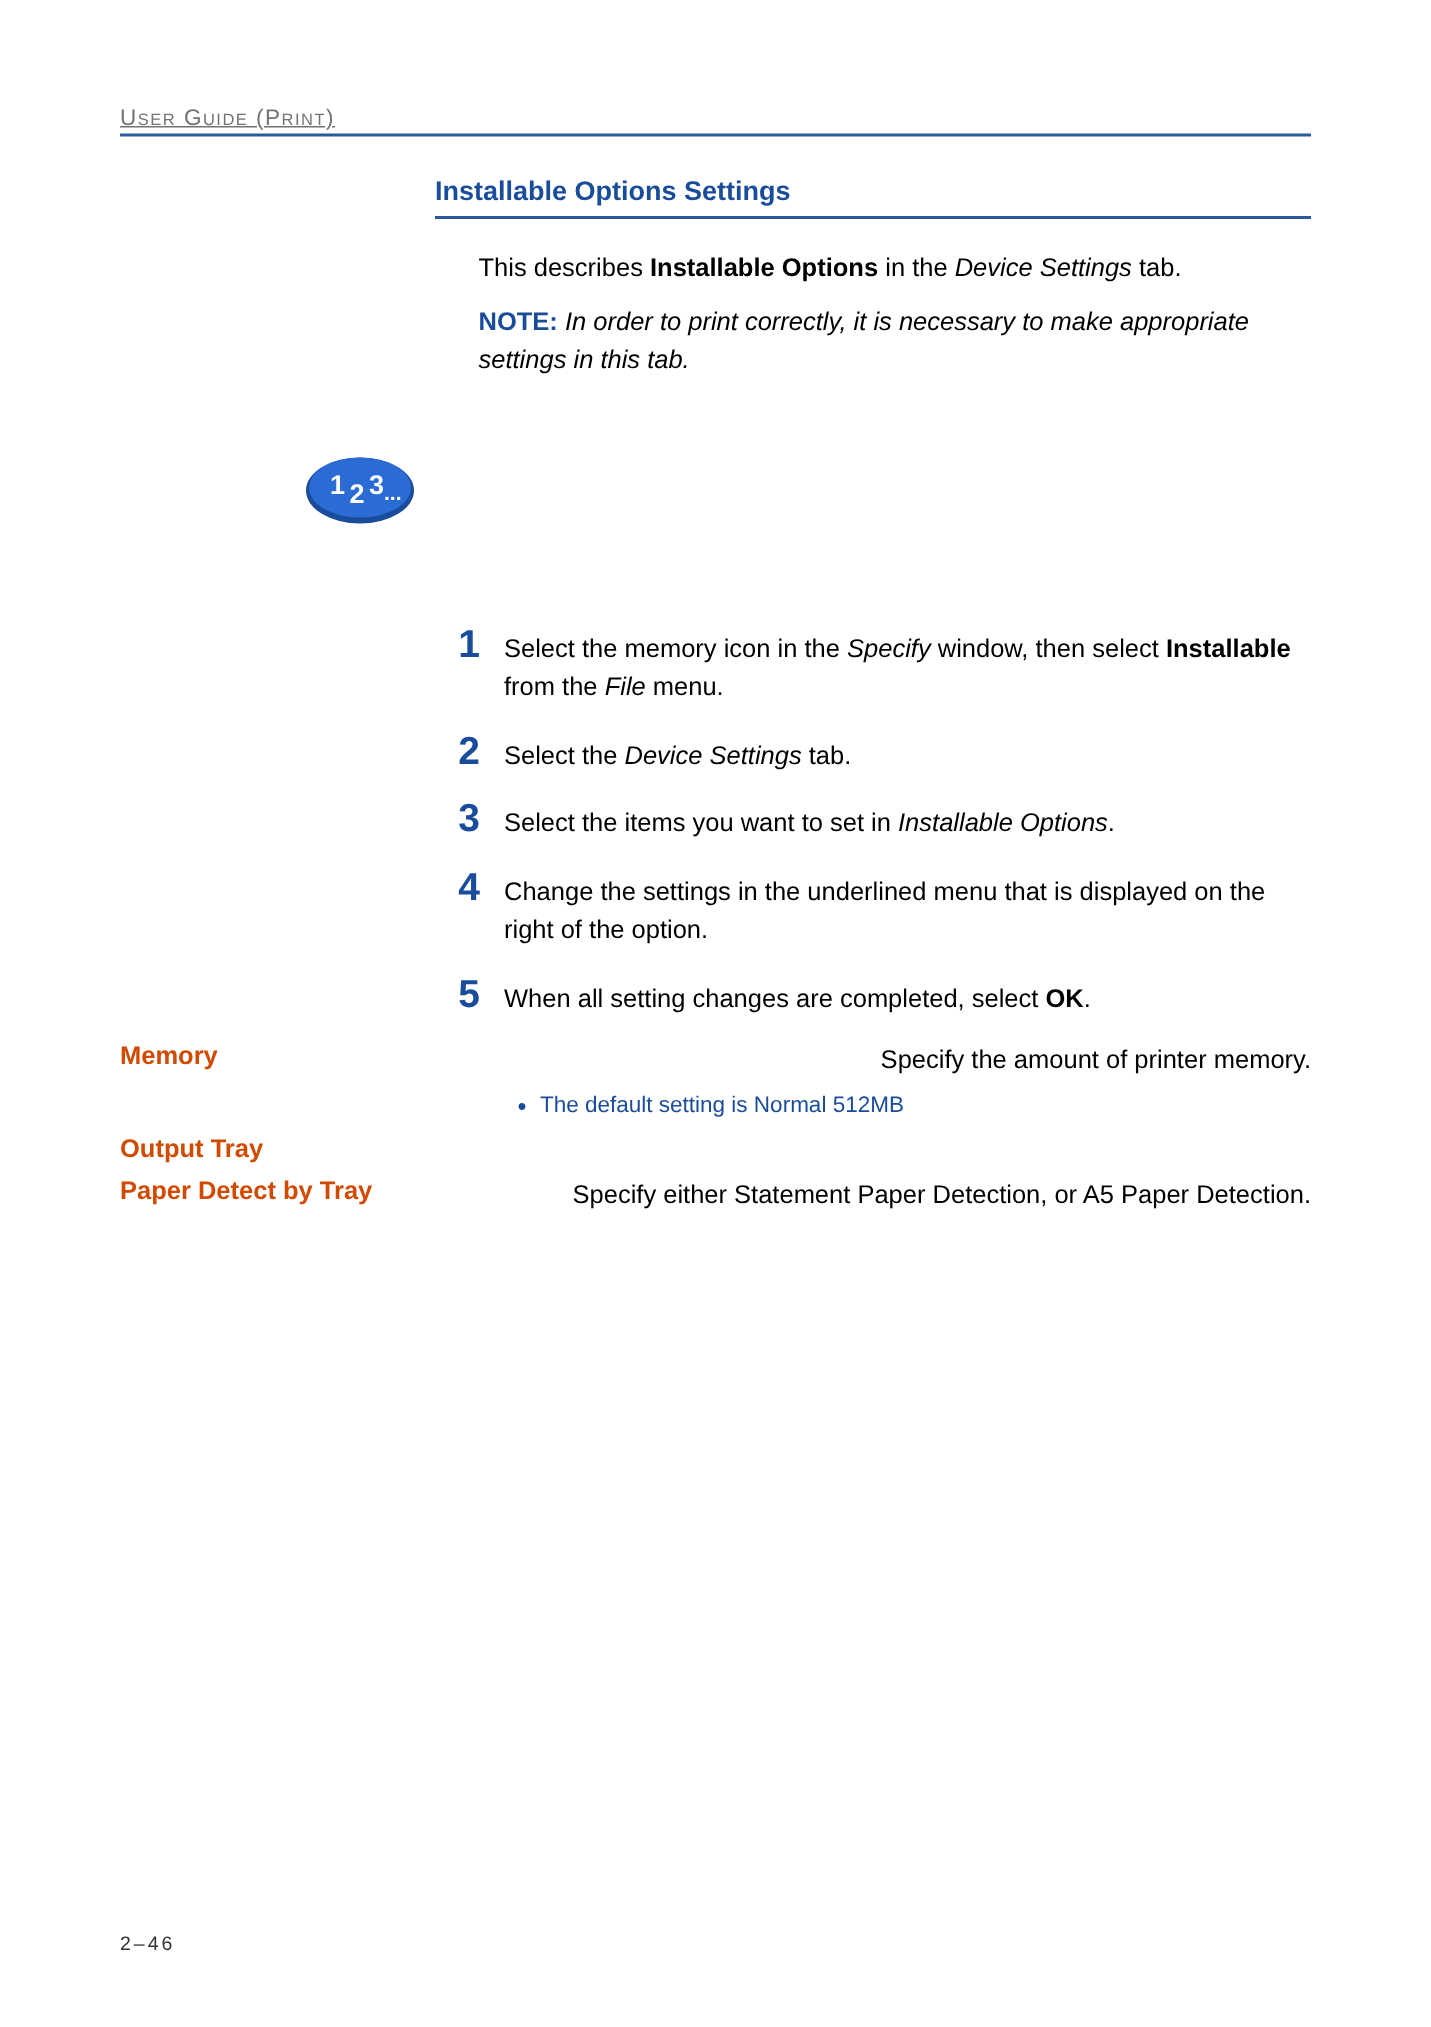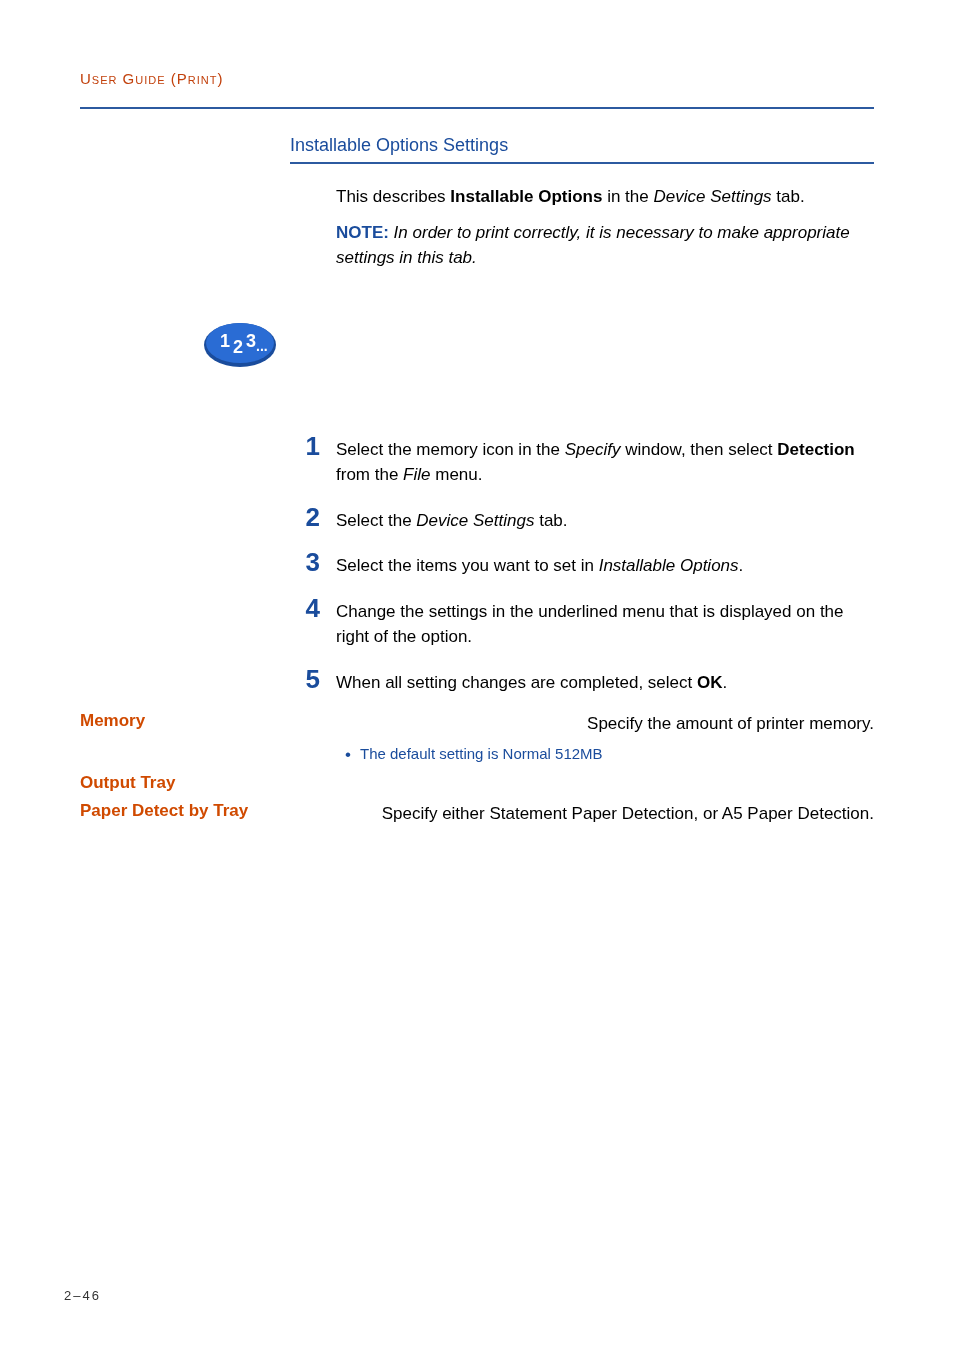--- a/index.html
+++ b/index.html
@@ -1,40 +1,40 @@
 <!DOCTYPE html>
 <html><head>
 <meta charset="utf-8">
 <style>
   * { box-sizing: border-box; margin: 0; padding: 0; }
   html, body { width: 954px; height: 1351px; background: #fff; font-family: Arial, Helvetica, sans-serif; color: #000; }
   .page { width: 954px; height: 1351px; position: relative; padding: 70px 80px 40px 80px; }
-  .running-head { font-variant: small-caps; letter-spacing: 1px; font-size: 15px; color: #c2410c; margin-bottom: 20px; }
+  .running-head { font-variant: small-caps; letter-spacing: 1px; font-size: 15px; color: #737373; margin-bottom: 2px; text-decoration: underline; }
   .top-rule { height: 2px; background: #2c5aa0; margin-bottom: 26px; }
   .section { margin-left: 210px; }
-  .h-blue { color: #1a4c9c; font-weight: normal; font-size: 18px; margin-bottom: 6px; }
+  .h-blue { color: #1a4c9c; font-weight: bold; font-size: 18px; margin-bottom: 6px; }
   .h-rule { height: 2px; background: #2c5aa0; margin-bottom: 20px; }
   .para { font-size: 17px; line-height: 1.5; color: #000; }
-  .indent { margin-left: 46px; margin-bottom: 10px; }
+  .indent { margin-left: 29px; margin-bottom: 10px; }
   .note-label { color: #1a4c9c; font-weight: bold; }
   .italic { font-style: italic; }
   .bold { font-weight: bold; }
   .icon-block { margin: 50px 0 60px 120px; }
   .numbered { display: flex; align-items: flex-start; margin-bottom: 16px; }
   .num { width: 46px; text-align: right; color: #1a4c9c; font-weight: bold; font-size: 26px; line-height: 1; padding-right: 16px; flex-shrink: 0; }
   .num-body { flex: 1; font-size: 17px; line-height: 1.5; padding-top: 4px; }
   .sub-h { margin-left: 46px; margin-top: 16px; }
   .sub-h .h-blue { font-size: 17px; }
   .kv-row { display: flex; align-items: flex-start; margin-bottom: 8px; }
   .kv-label { width: 256px; text-align: left; padding-right: 16px; color: #d04a00; font-weight: bold; font-size: 17px; flex-shrink: 0; }
   .kv-val { flex: 1; font-size: 17px; line-height: 1.5; text-align: right; }
   .bullet-row { display: flex; align-items: flex-start; margin: 6px 0 8px 256px; }
   .bul { color: #1a4c9c; font-size: 17px; width: 24px; text-align: center; flex-shrink: 0; }
   .bul-text { color: #1a4c9c; font-size: 15px; }
-  .page-num { position: absolute; bottom: 48px; left: 64px; font-size: 13px; letter-spacing: 2px; font-variant: small-caps; color: #333; }
+  .page-num { position: absolute; bottom: 48px; left: 80px; font-size: 13px; letter-spacing: 2px; font-variant: small-caps; color: #333; }
 </style>
 </head>
 <body>
 
 <div class="page">
   <div class="running-head">User Guide (Print)</div>
   <div class="top-rule"></div>
 
   <div class="section">
     <div class="h-blue">Installable Options Settings</div>
@@ -57,21 +57,21 @@
       <text x="33" y="32" font-size="18" fill="#fff" font-weight="bold" font-family="Arial">2</text>
       <text x="46" y="26" font-size="18" fill="#fff" font-weight="bold" font-family="Arial">3</text>
       <text x="56" y="30" font-size="14" fill="#fff" font-weight="bold" font-family="Arial">...</text>
     </svg>
   </div>
 
   <div class="section">
     <div class="numbered">
       <div class="num">1</div>
       <div class="num-body">
-        <span>Select the memory icon in the </span><span class="italic">Specify</span><span> window, then select </span><span class="bold">Detection</span><span> from the </span><span class="italic">File</span><span> menu.</span>
+        <span>Select the memory icon in the </span><span class="italic">Specify</span><span> window, then select </span><span class="bold">Installable</span><span> from the </span><span class="italic">File</span><span> menu.</span>
       </div>
     </div>
 
     <div class="numbered">
       <div class="num">2</div>
       <div class="num-body">
         <span>Select the </span><span class="italic">Device Settings</span><span> tab.</span>
       </div>
     </div>
 

